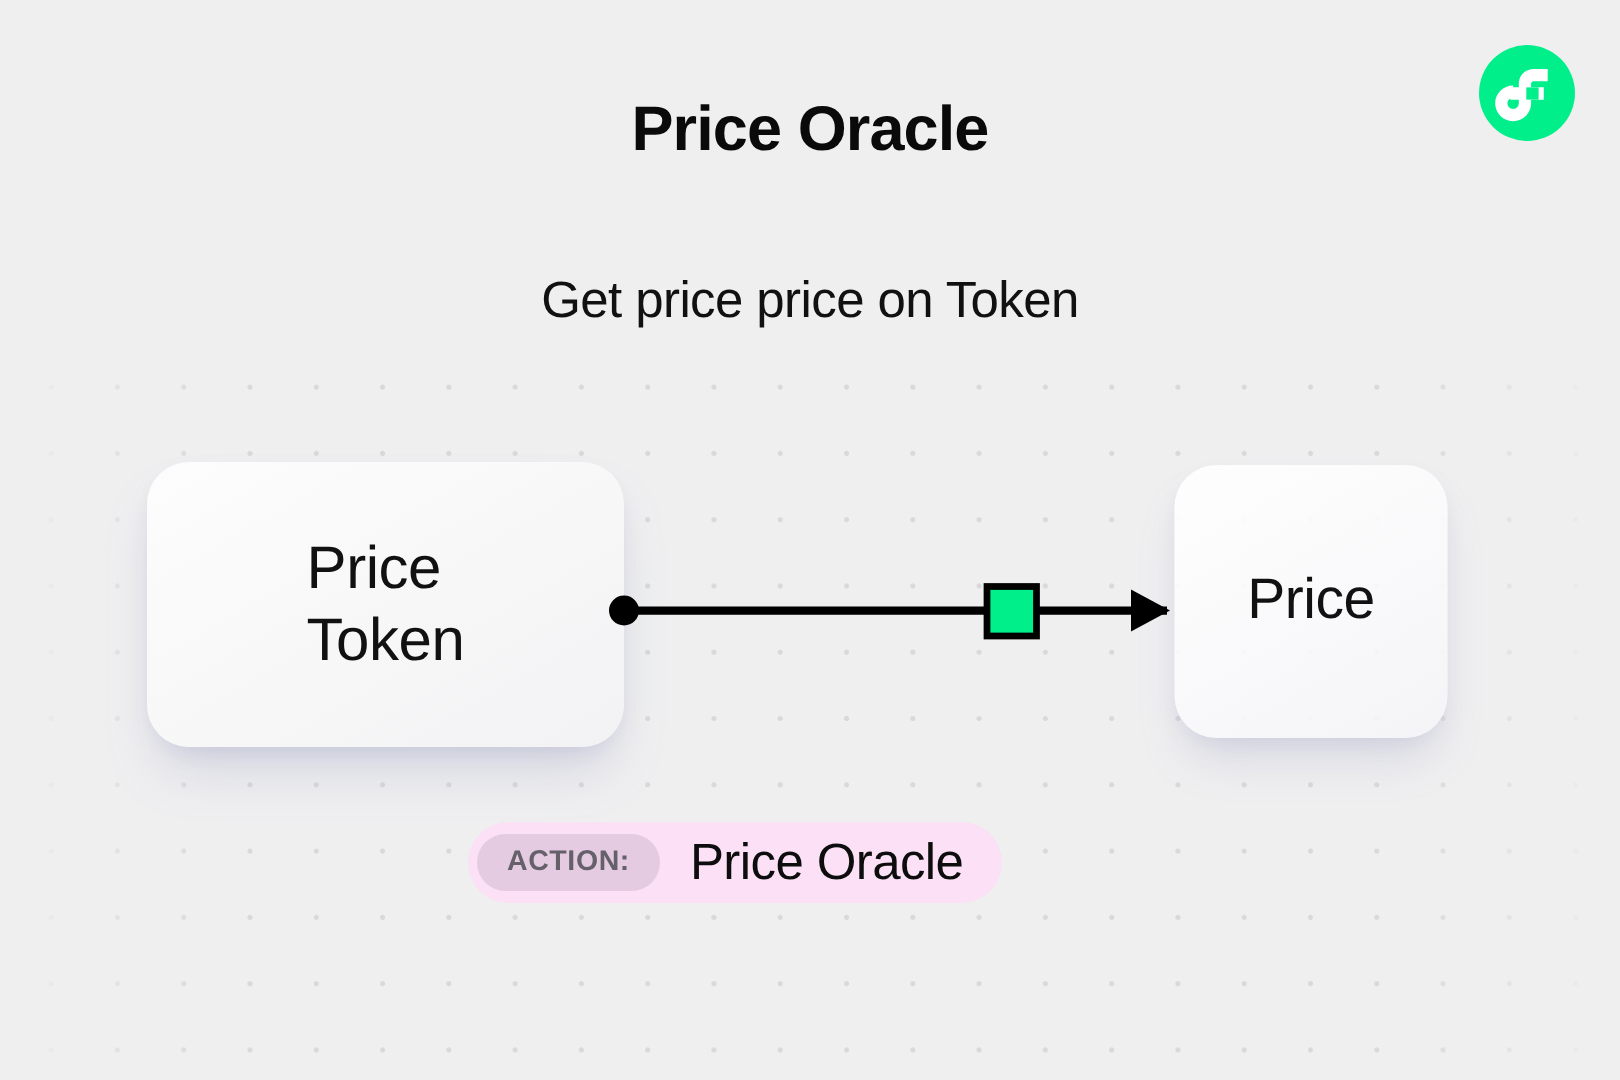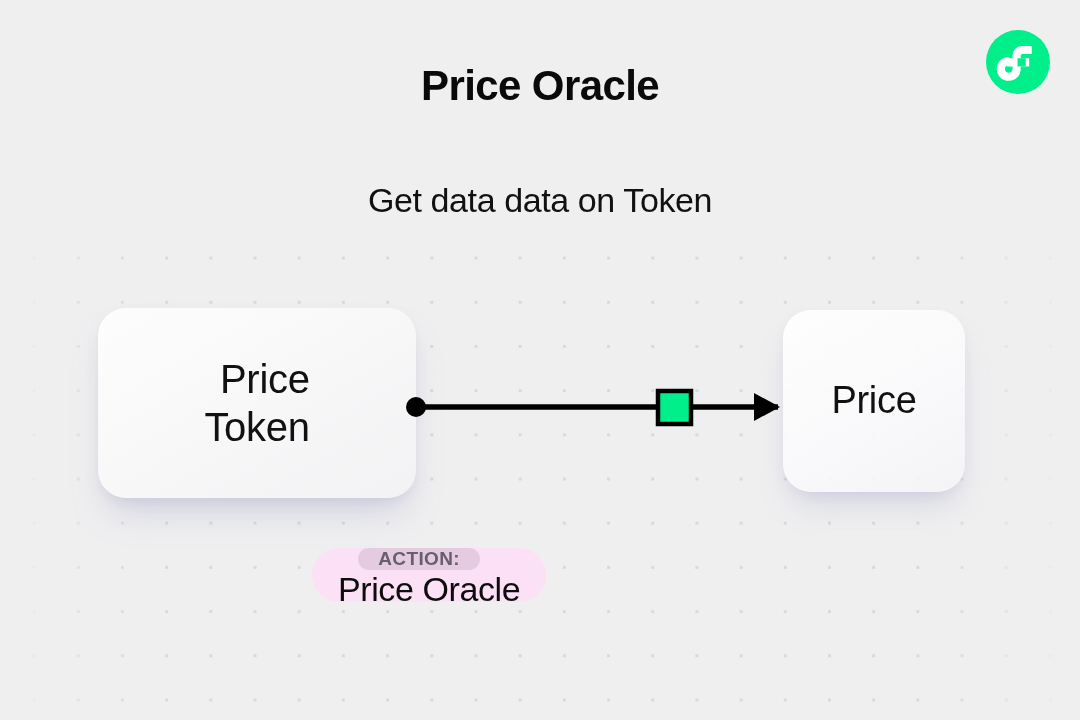--- a/index.html
+++ b/index.html
@@ -65,21 +65,21 @@
     height: 64px;
   }
 
   
   .node-card {
     position: absolute;
     border-radius: 28px;
     display: flex;
     align-items: center;
     justify-content: center;
-    text-align: right;
+    text-align: left;
     color: #111111;
     letter-spacing: -0.3px;
     line-height: 1.2;
   }
 
   #node-price-oracle {
     left: 98px;
     top: 308px;
     width: 318px;
     height: 190px;
@@ -118,21 +118,20 @@
     position: absolute;
     left: 312px;
     top: 548px;
     height: 54px;
     background: #fbe0f6;
     border-radius: 27px;
     display: flex;
     align-items: center;
     padding: 0 26px 0 6px;
     z-index: 5;
-    flex-direction: column;
   }
 
   #action-label {
     background: #e5cbe1;
     border-radius: 19px;
     height: 38px;
     display: flex;
     align-items: center;
     padding: 0 20px;
     font-size: 19px;
@@ -147,21 +146,21 @@
     letter-spacing: -0.4px;
     color: #0d0d0d;
   }
 </style>
 </head>
 <body>
 
 <div id="dot-field"></div>
 
 <div id="page-title">Price Oracle</div>
-<div id="page-subtitle">Get data data on Token</div>
+<div id="page-subtitle">Get price price on Token</div>
 
 <div id="flow-logo">
   <svg width="64" height="64" viewBox="0 0 64 64" xmlns="http://www.w3.org/2000/svg">
     <circle cx="32" cy="32" r="32" fill="#00ef8b"></circle>
     <path d="M44.5 17.5 H33.8 C27.6 17.5 22.6 22.5 22.6 28.7 V31.5 H16.2 V40.8 H22.6 V43.6 C22.6 46.0 20.7 47.9 18.3 47.9 C15.9 47.9 14.0 46.0 14.0 43.6 C14.0 41.2 15.9 39.3 18.3 39.3 V30.0 C10.8 30.0 4.7 36.1 4.7 43.6 C4.7 51.1 10.8 57.2 18.3 57.2 C25.8 57.2 31.9 51.1 31.9 43.6 V40.8 H41.5 V31.5 H31.9 V28.7 C31.9 27.6 32.8 26.8 33.8 26.8 H44.5 Z" fill="#ffffff" transform="translate(4,-3) scale(0.88) translate(3,4)"></path>
     <rect x="28.3" y="31.5" width="9.3" height="9.3" fill="#00ef8b" transform="translate(4,-3) scale(0.88) translate(3,4)"></rect>
   </svg>
 </div>
 
 <div class="node-card" id="node-price-oracle">

